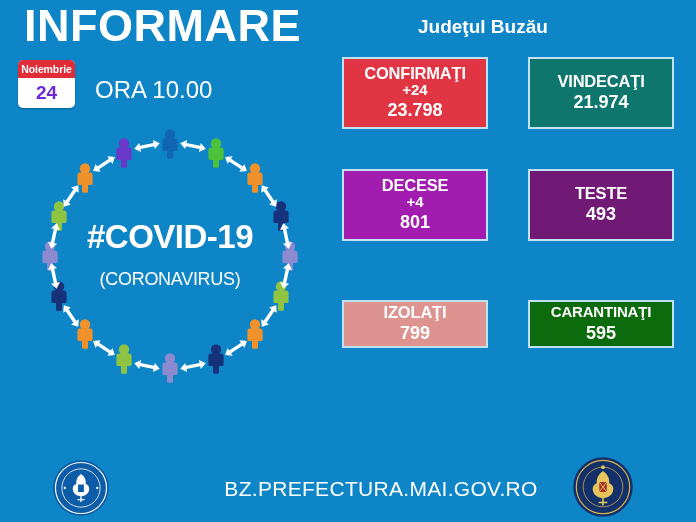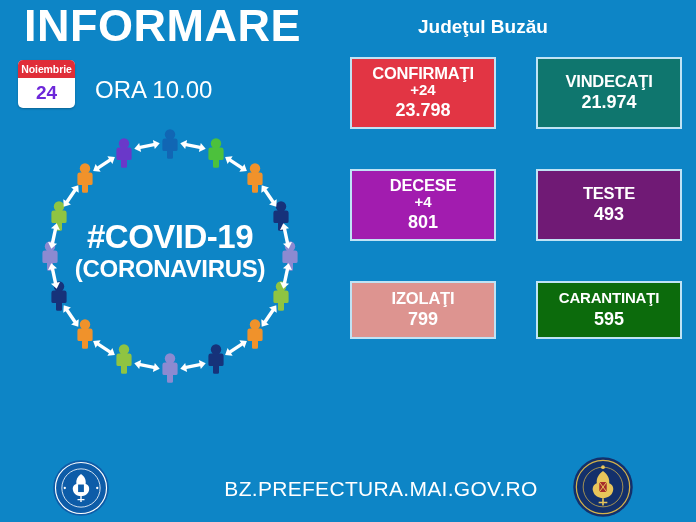--- a/index.html
+++ b/index.html
@@ -98,52 +98,52 @@
     color: #ffffff;
     pointer-events: none;
   }
   .covid-main {
     font-size: 33px;
     font-weight: bold;
     letter-spacing: -0.5px;
     line-height: 1;
   }
   .covid-sub {
-    font-size: 24px;
-    font-weight: bold;
+    font-size: 18px;
+    font-weight: normal;
     letter-spacing: -0.3px;
     line-height: 1.15;
-    margin-top: 2px;
+    margin-top: 16px;
   }
 
   
   .stats {
     position: absolute;
-    left: 350px;
+    left: 342px;
     top: 57px;
     width: 334px;
     display: grid;
     grid-template-columns: 146px 146px;
     grid-column-gap: 42px;
     grid-row-gap: 22px;
     gap: 40px;
   }
   .stat-box {
     border: 2px solid #bfe3f5;
     box-sizing: border-box;
     text-align: center;
     color: #ffffff;
     display: flex;
     flex-direction: column;
     align-items: center;
     justify-content: center;
     padding: 4px 2px;
   }
   .stat-tall { height: 72px; }
-  .stat-short { height: 58px; }
+  .stat-short { height: 48px; margin-top: 19px; }
   .stat-label {
     font-size: 16.5px;
     font-weight: bold;
     letter-spacing: -0.2px;
     line-height: 1.1;
     white-space: nowrap;
   }
   .stat-label-sm { font-size: 15px; }
   .stat-delta {
     font-size: 15px;

